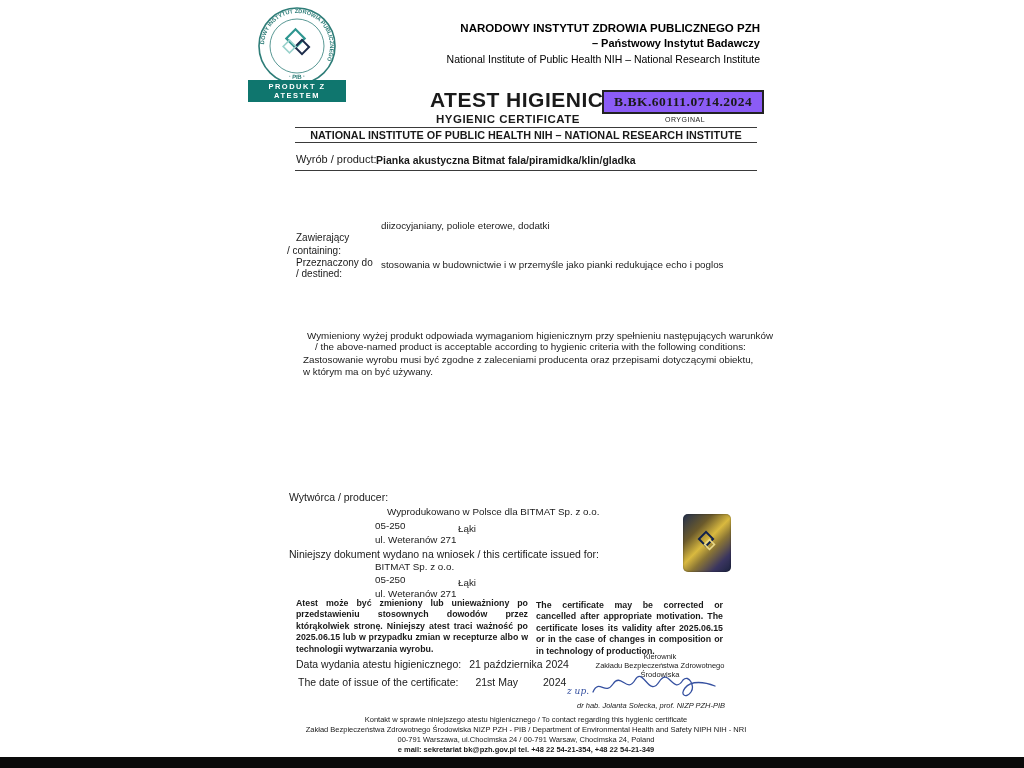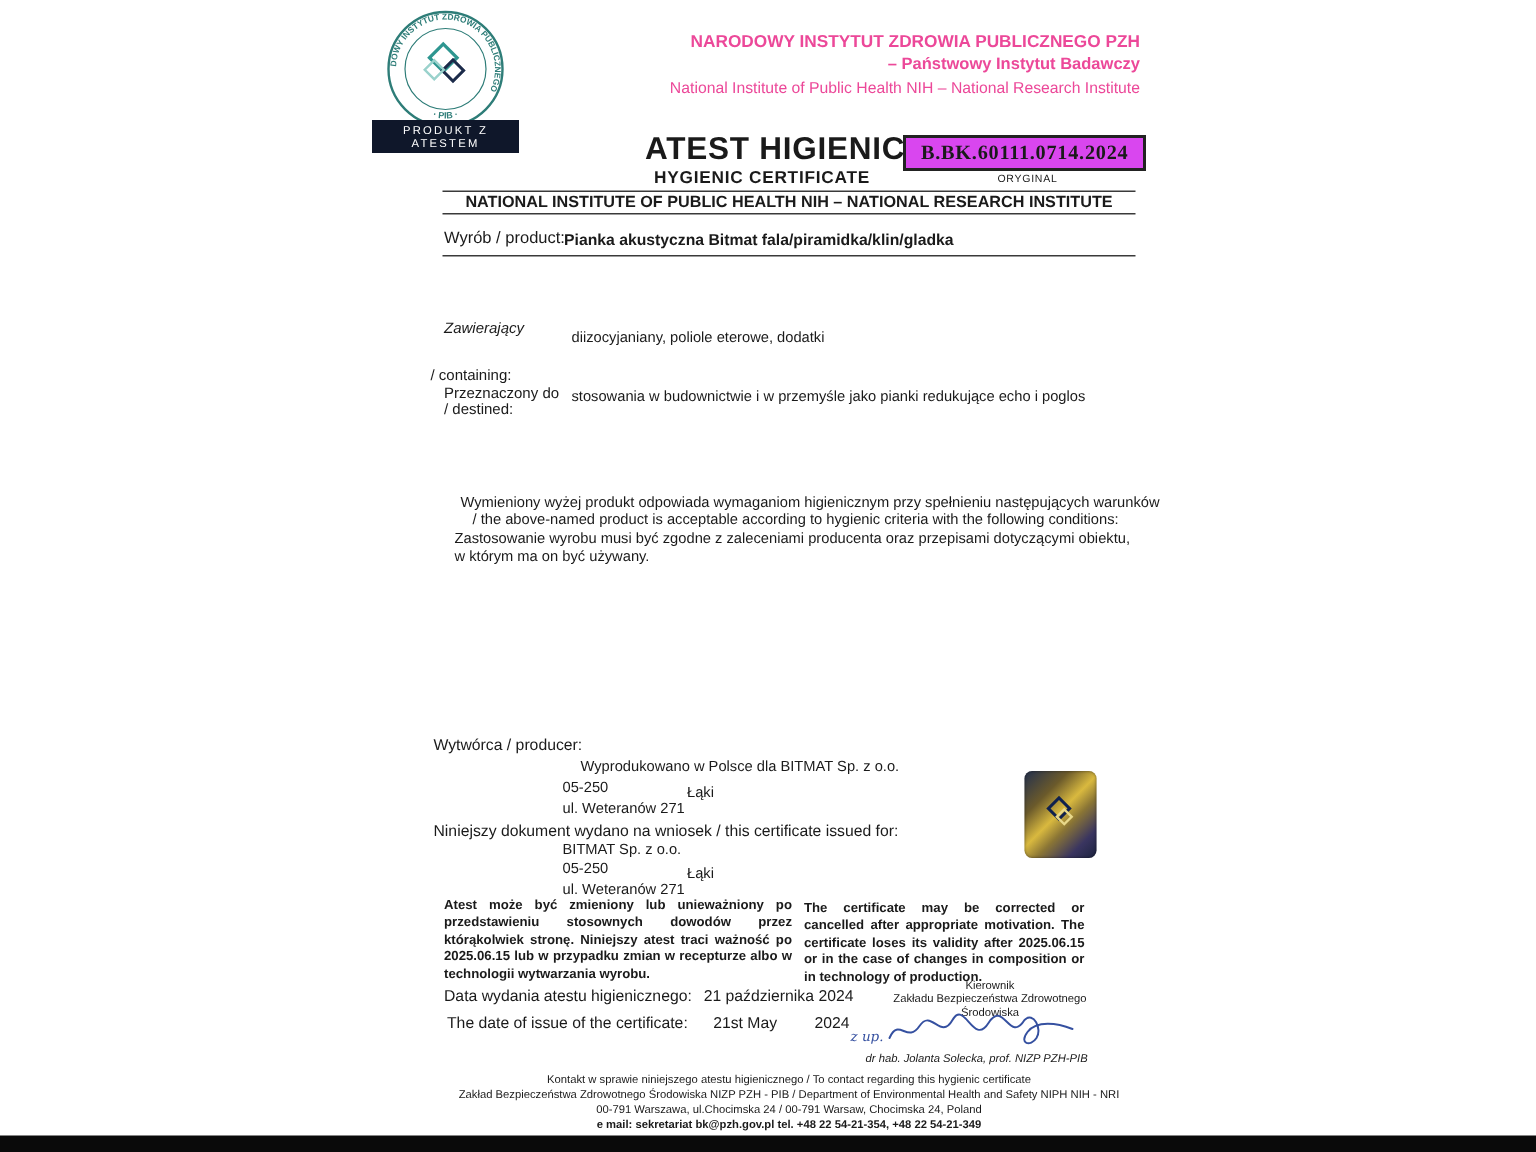--- a/index.html
+++ b/index.html
@@ -5,34 +5,34 @@
   html,body { margin:0; padding:0; }
   body {
     width:1024px; height:768px;
     background:#ffffff;
     font-family:"Liberation Sans", sans-serif;
     color:#1a1a1a;
     overflow:hidden;
   }
   #doc { position:relative; width:1024px; height:768px; background:#ffffff; }
   .abs { position:absolute; }
-  .teal { color:#ec4899; }
+  .teal { color:#000000; }
   .b { font-weight:bold; }
   .line { position:absolute; border-top:1.2px solid #3a3a3a; }
   .small { font-size:10px; }
   .tiny { font-size:7.5px; }
   .ctr { text-align:center; }
   .num-box {
     border:2px solid #222; padding:2px 10px;
     font-family:"Liberation Serif", serif;
     font-weight:bold; font-size:13.5px; letter-spacing:0.5px;
-    background:#d946ef;
+    background:#8b5cf6;
   }
   .banner {
-    background:#0f172a; color:#fff; font-size:7.5px; font-weight:normal;
+    background:#0f766e; color:#fff; font-size:7.5px; font-weight:bold;
     letter-spacing:1.5px; text-align:center; padding:2px 0;
   }
   .hologram {
     width:48px; height:58px; border-radius:5px;
     background:linear-gradient(135deg,#23304e 0%,#6b5a2b 28%,#d9b93f 48%,#8a7535 62%,#3a3560 82%,#1c2340 100%);
     box-shadow:0 0 2px rgba(0,0,0,.5) inset;
     display:flex; align-items:center; justify-content:center;
   }
   .valid-par { font-size:8.8px; font-weight:bold; line-height:1.3; text-align:justify; }
   .footer-line { width:560px; text-align:center; }
@@ -78,21 +78,21 @@
   <div class="abs b" style="left:436px; top:113px; font-size:11.5px; letter-spacing:0.5px;">HYGIENIC CERTIFICATE</div>
 
   <div class="line" style="left:295px; top:127px; width:462px;"></div>
   <div class="abs b ctr" style="left:295px; top:129px; width:462px; font-size:10.8px;">NATIONAL INSTITUTE OF PUBLIC HEALTH NIH – NATIONAL RESEARCH INSTITUTE</div>
   <div class="line" style="left:295px; top:142px; width:462px;"></div>
 
   <div class="abs" style="left:296px; top:153px; font-size:11px;">Wyrób / product:</div>
   <div class="abs b" style="left:376px; top:154px; font-size:10.5px;">Pianka akustyczna Bitmat fala/piramidka/klin/gladka</div>
   <div class="line" style="left:295px; top:170px; width:462px;"></div>
 
-  <div class="abs small" style="left:296px; top:214px;font-style:italic;">Zawierający</div>
+  <div class="abs small" style="left:296px; top:232px;">Zawierający</div>
   <div class="abs small" style="left:287px; top:229px;margin-top:16px;">/ containing:</div>
   <div class="abs" style="left:381px; top:220px; font-size:9.8px;">diizocyjaniany, poliole eterowe, dodatki</div>
 
   <div class="abs small" style="left:296px; top:257px;">Przeznaczony do</div>
   <div class="abs small" style="left:296px; top:268px;">/ destined:</div>
   <div class="abs" style="left:381px; top:259px; width:380px; font-size:9.8px;">stosowania w budownictwie i w przemyśle jako pianki redukujące echo i poglos</div>
 
   <div class="abs" style="left:307px; top:330px; width:470px; font-size:9.8px;">Wymieniony wyżej produkt odpowiada wymaganiom higienicznym przy spełnieniu następujących warunków</div>
   <div class="abs" style="left:315px; top:341px; width:470px; font-size:9.8px;">/ the above-named product is acceptable according to hygienic criteria with the following conditions:</div>
   <div class="abs" style="left:303px; top:354px; width:460px; font-size:9.8px; line-height:1.2;">Zastosowanie wyrobu musi być zgodne z zaleceniami producenta oraz przepisami dotyczącymi obiektu, w którym ma on być używany.</div>

